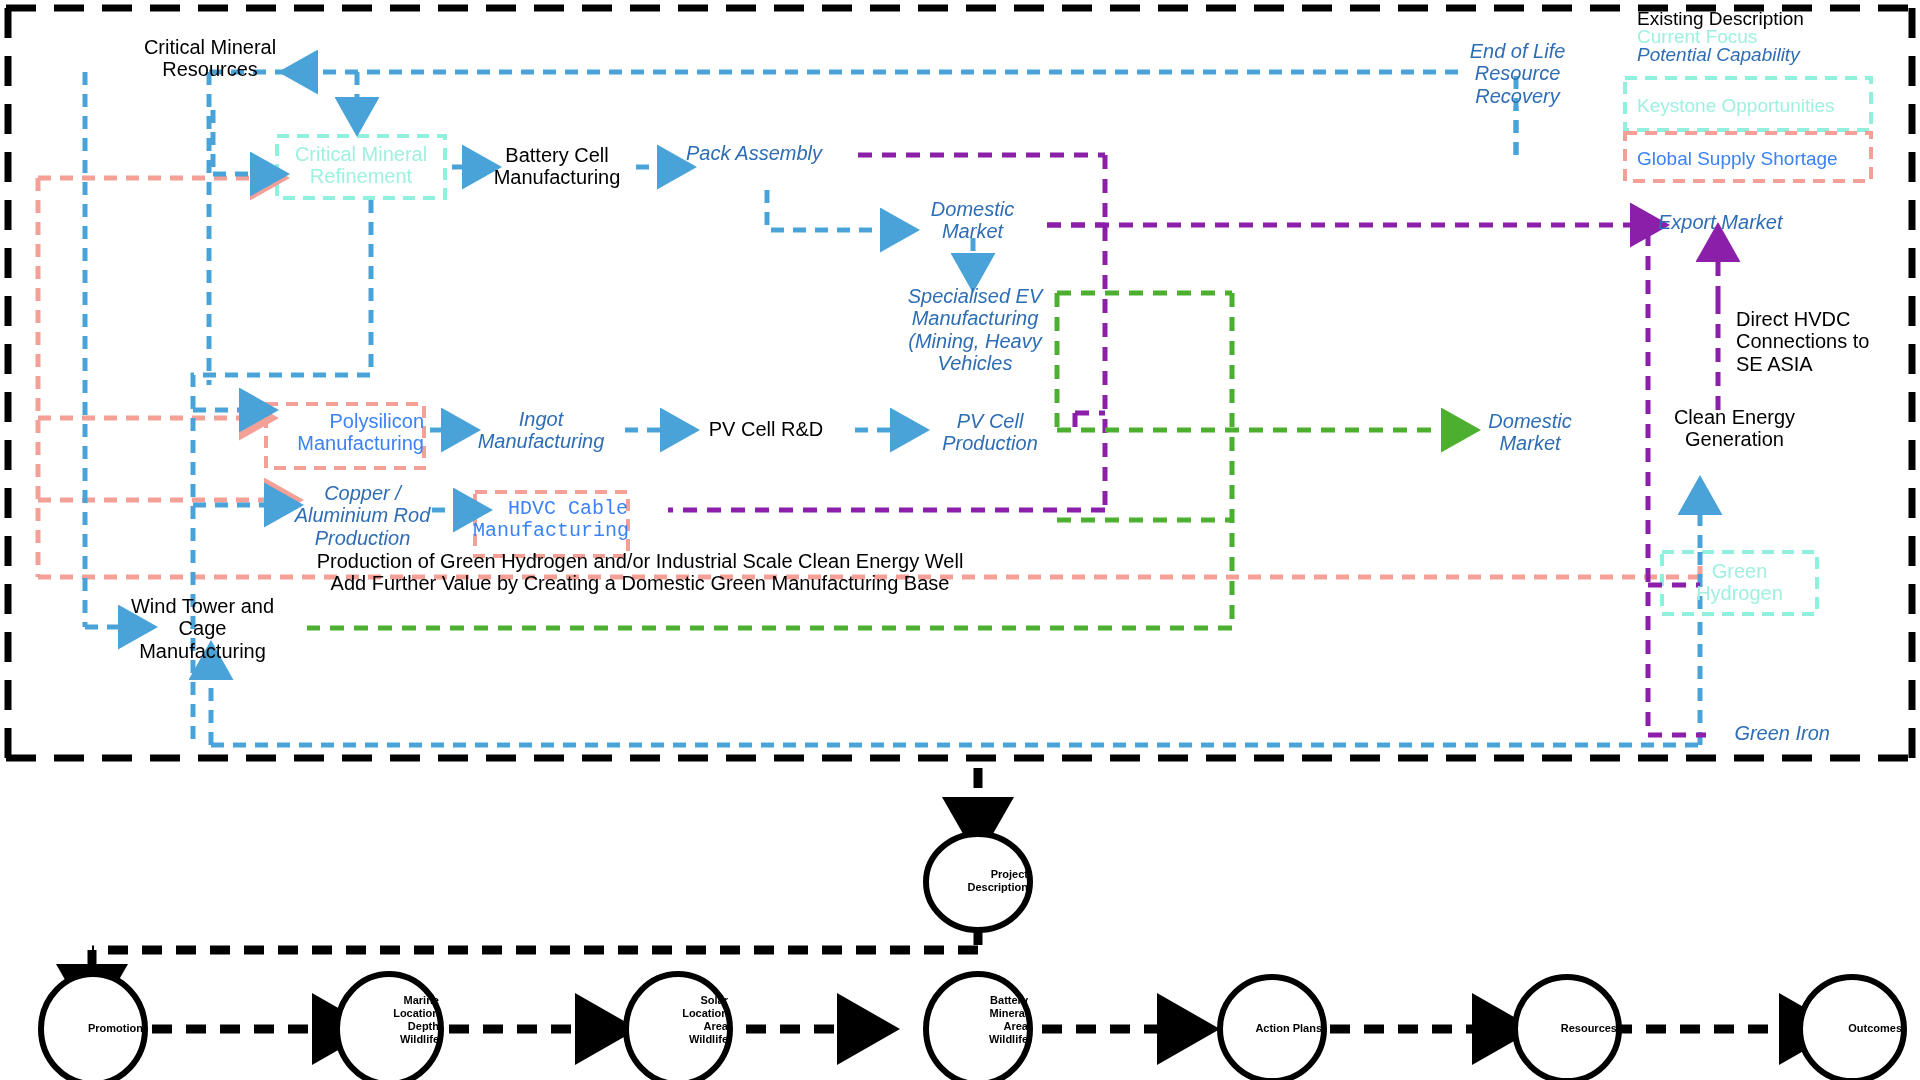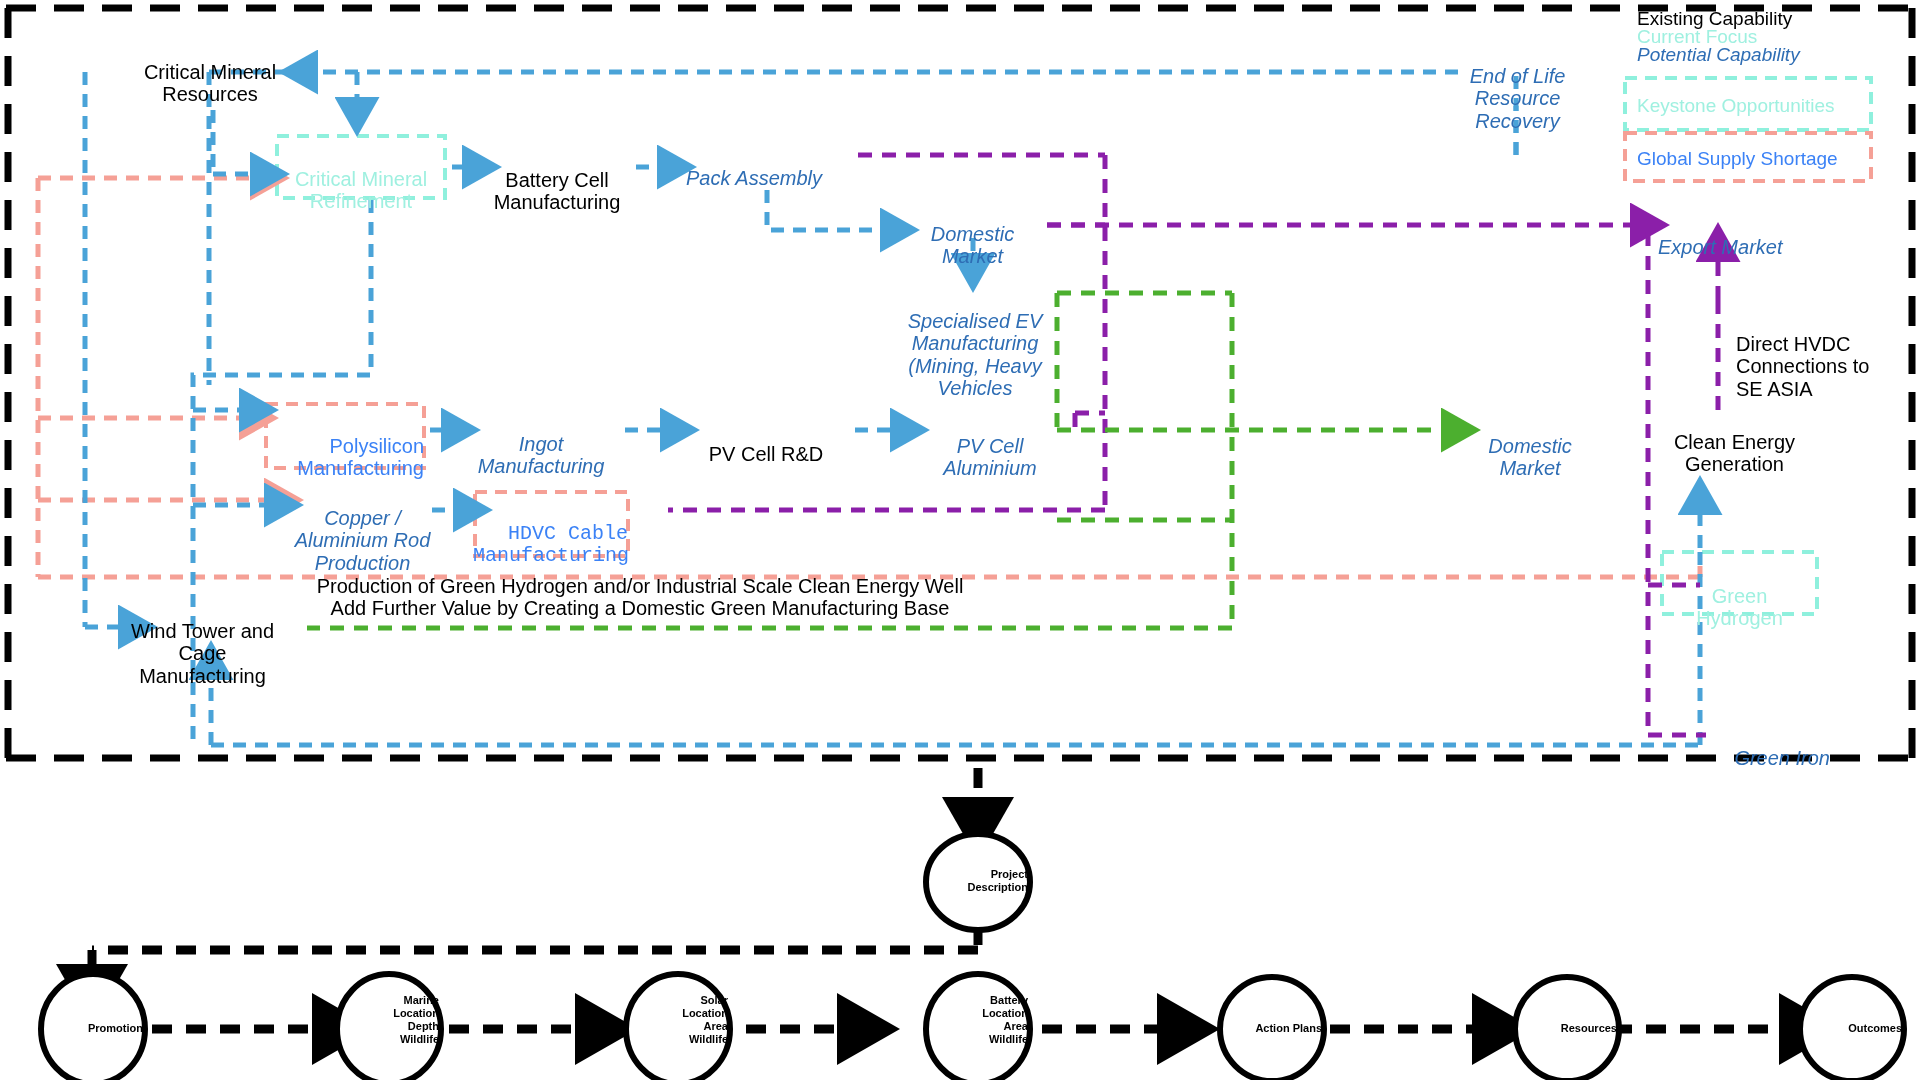--- a/index.html
+++ b/index.html
@@ -1,20 +1,20 @@
 <!DOCTYPE html>
 <html><head>
 <meta charset="utf-8">
 <style>
   html,body{margin:0;padding:0;background:#ffffff;}
   body{width:1920px;height:1080px;position:relative;overflow:hidden;
        font-family:"Liberation Sans","DejaVu Sans",sans-serif;}
   #stage{position:absolute;left:0;top:0;width:1920px;height:1080px;}
   svg{position:absolute;left:0;top:0;width:1920px;height:1080px;}
-  .lbl{position:absolute;text-align:center;line-height:1.12;white-space:pre-line;margin-top:25px;}
+  .lbl{position:absolute;text-align:center;line-height:1.12;white-space:pre-line;}
   .existing{color:#000000;}
   .potential{color:#2e6db4;font-style:italic;}
   .current{color:#9ff0e0;}
   .shortage{color:#3b82f6;text-align:right;}
   .t20{font-size:20px;}
   .legend-lbl{position:absolute;font-size:19px;white-space:nowrap;}
   .circ-lbl{position:absolute;text-align:right;font-size:11px;font-weight:bold;
             color:#000;line-height:1.18;white-space:pre-line;}
 </style>
 </head>
@@ -164,21 +164,21 @@
     <ellipse cx="93" cy="1029" rx="52" ry="55"></ellipse>
     <ellipse cx="389" cy="1029" rx="52" ry="55"></ellipse>
     <ellipse cx="678" cy="1029" rx="52" ry="55"></ellipse>
     <ellipse cx="978" cy="1029" rx="52" ry="55"></ellipse>
     <ellipse cx="1272" cy="1029" rx="52" ry="52"></ellipse>
     <ellipse cx="1567" cy="1029" rx="52" ry="52"></ellipse>
     <ellipse cx="1852" cy="1029" rx="52" ry="52"></ellipse>
   </g>
 </svg>
 
-<div class="legend-lbl existing" style="left:1637px;top:8px;">Existing Capability</div>
+<div class="legend-lbl existing" style="left:1637px;top:8px;">Existing Description</div>
 <div class="legend-lbl current" style="left:1637px;top:26px;">Current Focus</div>
 <div class="legend-lbl potential" style="left:1637px;top:44px;">Potential Capability</div>
 <div class="legend-lbl current" style="left:1637px;top:95px;">Keystone Opportunities</div>
 <div class="legend-lbl shortage" style="left:1637px;top:148px;">Global Supply Shortage</div>
 
 <div class="lbl t20 existing" style="left:124px;top:36px;width:172px;">Critical Mineral
 Resources</div>
 
 <div class="lbl t20 current" style="left:277px;top:143px;width:168px;">Critical Mineral
 Refinement</div>
@@ -211,21 +211,21 @@
 
 <div class="lbl t20 shortage" style="left:266px;top:410px;width:158px;">Polysilicon
 Manufacturing</div>
 
 <div class="lbl t20 potential" style="left:457px;top:408px;width:168px;">Ingot
 Manufacturing</div>
 
 <div class="lbl t20 existing" style="left:680px;top:418px;width:172px;">PV Cell R&amp;D</div>
 
 <div class="lbl t20 potential" style="left:925px;top:410px;width:130px;">PV Cell
-Aluminium</div>
+Production</div>
 
 <div class="lbl t20 potential" style="left:1465px;top:410px;width:130px;">Domestic
 Market</div>
 
 <div class="lbl t20 potential" style="left:280px;top:482px;width:165px;">Copper /
 Aluminium Rod
 Production</div>
 
 <div class="lbl t20 shortage" style="left:473px;top:498px;width:155px;font-family:Liberation Mono, monospace;">HDVC Cable
 Manufacturing</div>
@@ -248,20 +248,20 @@
 <div class="circ-lbl" style="left:43px;top:1022px;width:100px;">Promotion</div>
 <div class="circ-lbl" style="left:339px;top:994px;width:100px;">Marine
 Location
 Depth
 Wildlife</div>
 <div class="circ-lbl" style="left:628px;top:994px;width:100px;">Solar
 Location
 Area
 Wildlife</div>
 <div class="circ-lbl" style="left:928px;top:994px;width:100px;">Battery
-Location
+Mineral
 Area
 Wildlife</div>
 <div class="circ-lbl" style="left:1222px;top:1022px;width:100px;">Action Plans</div>
 <div class="circ-lbl" style="left:1517px;top:1022px;width:100px;">Resources</div>
 <div class="circ-lbl" style="left:1802px;top:1022px;width:100px;">Outcomes</div>
 
 </div>
 
 </body></html>

